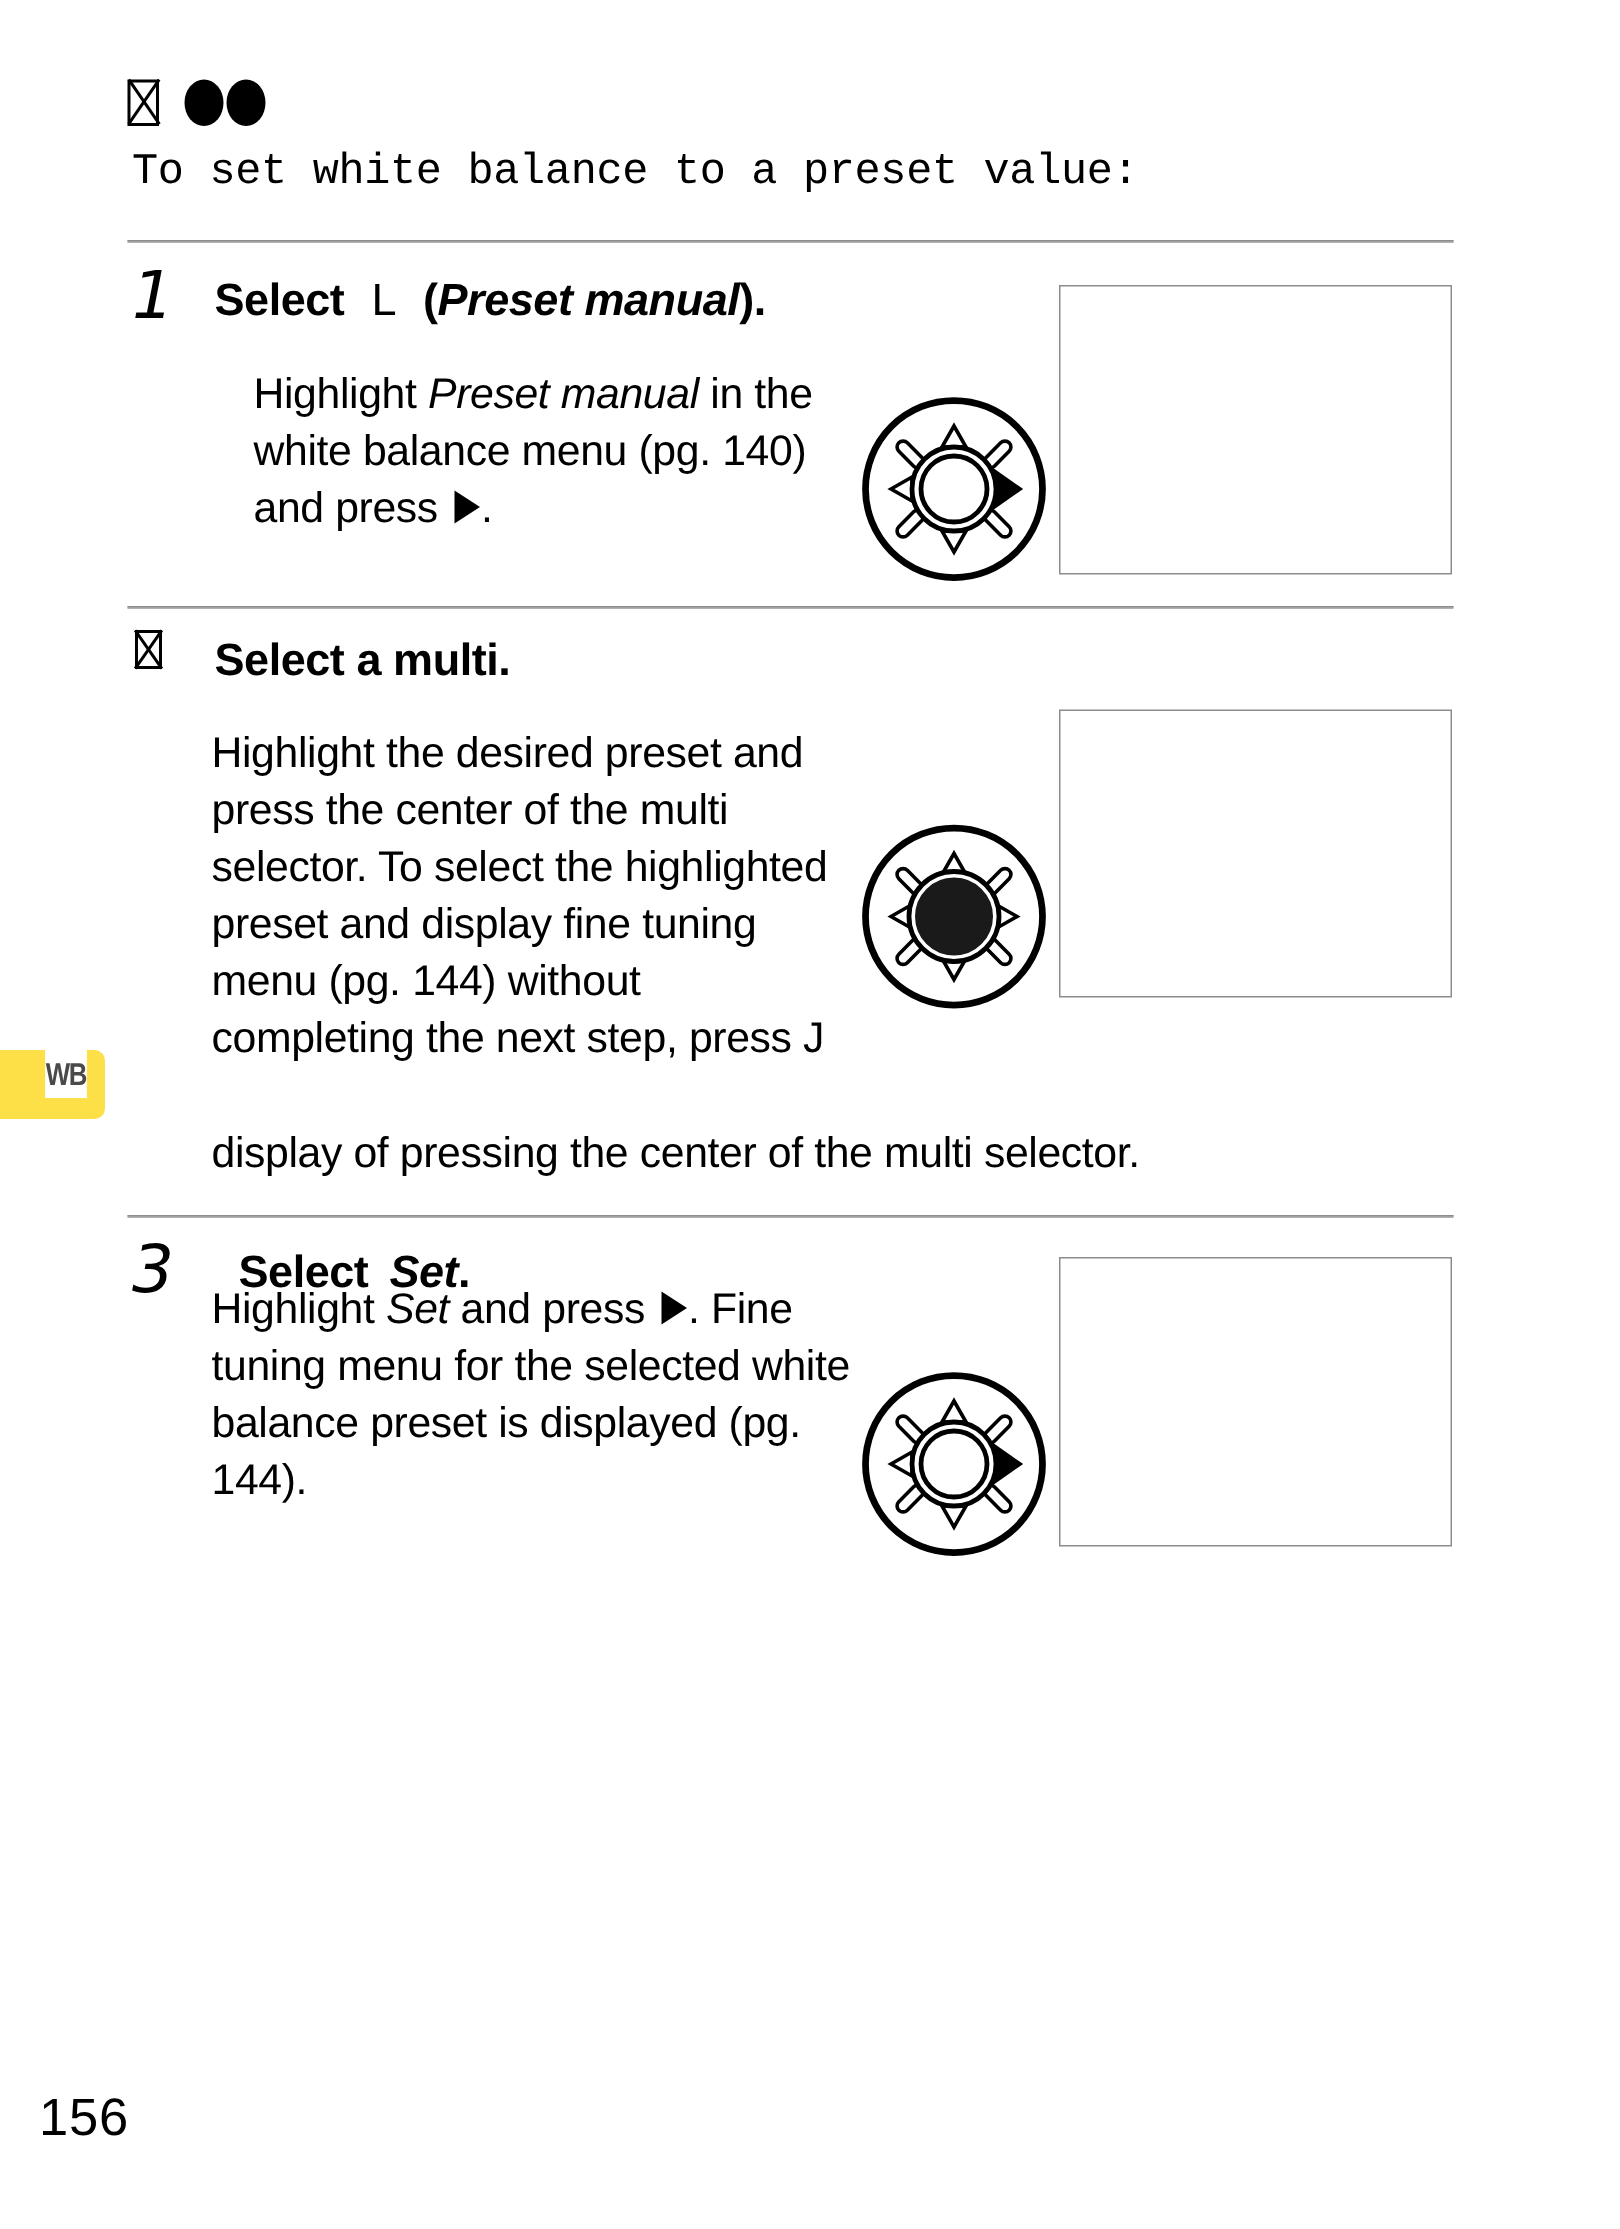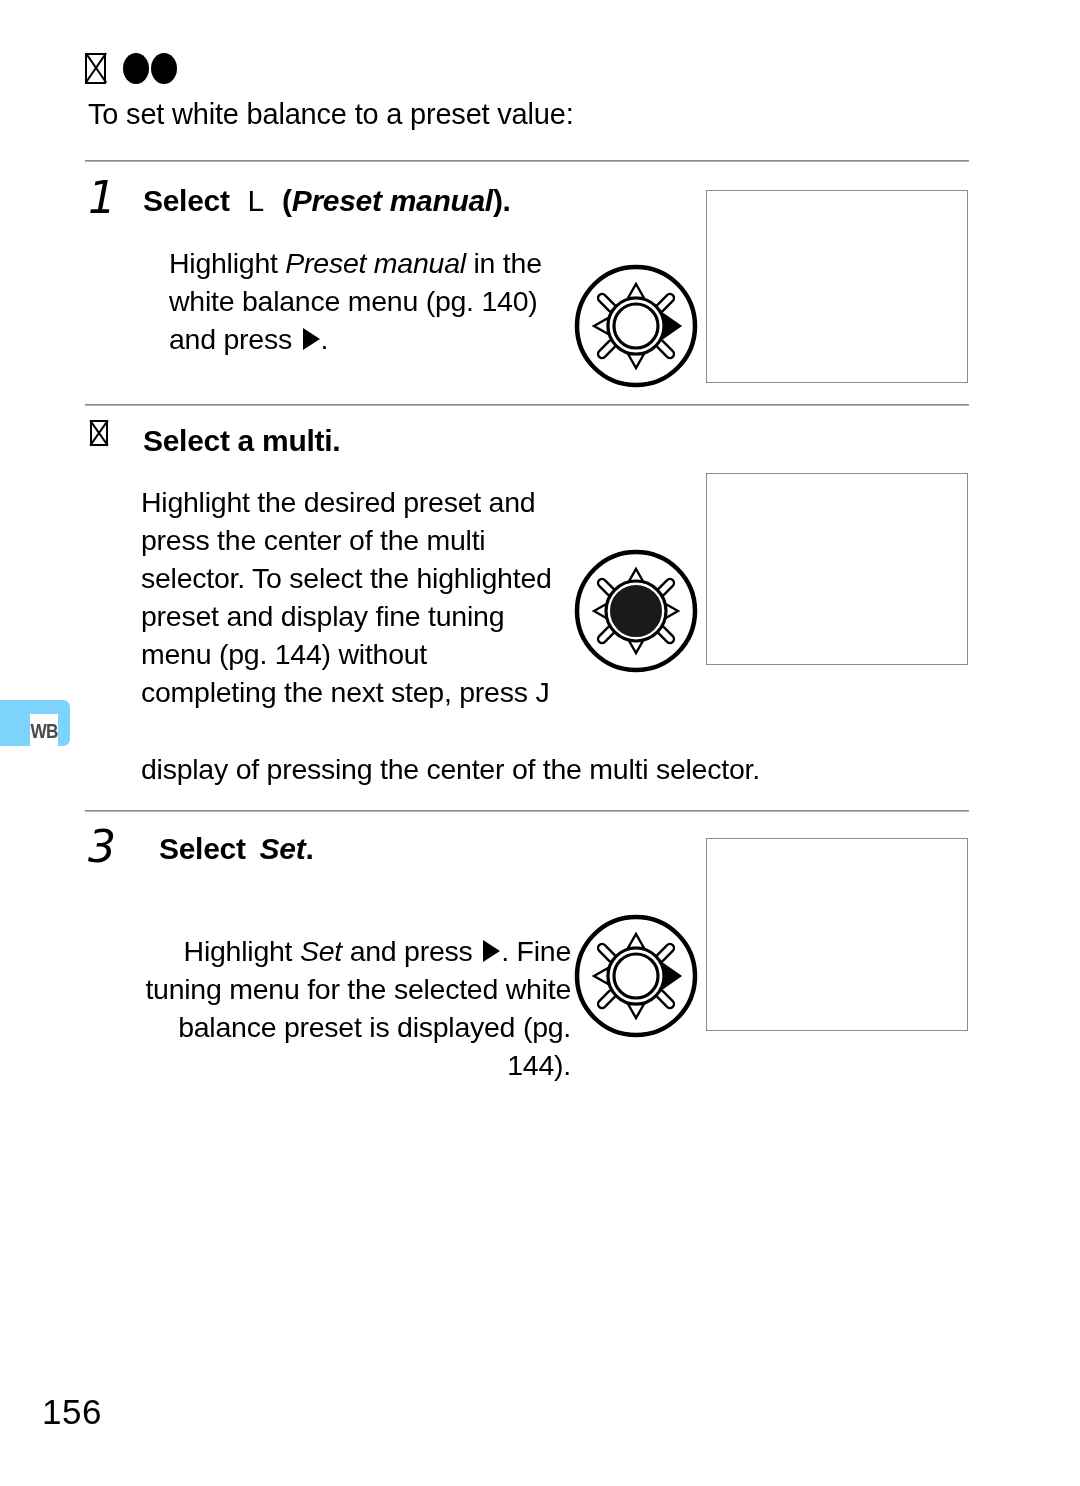--- a/index.html
+++ b/index.html
@@ -16,25 +16,25 @@
     overflow: hidden;
   }
 
   
   .margin-tab {
     position: absolute;
     left: 0;
     top: 700px;
     width: 70px;
     height: 46px;
-    background: #7dd3fc;
+    background: #fde047;
     border-top-right-radius: 7px;
     border-bottom-right-radius: 7px;
     display: flex;
-    align-items: flex-end;
+    align-items: flex-start;
     justify-content: flex-end;
   }
   .margin-tab-inner {
     width: 34px;
     height: 32px;
     background: #ffffff;
     margin-right: 9px;
     display: flex;
     align-items: center;
     justify-content: center;
@@ -95,20 +95,21 @@
   }
   .dot + .dot { margin-left: 2px; }
   .topicons .dot-group { margin-left: 17px; display: flex; }
 
   .intro {
     position: absolute;
     left: 88px;
     top: 98px;
     font-size: 29px;
     letter-spacing: -0.2px;
+    font-family: Liberation Mono, monospace;
   }
 
   
   .rule {
     position: absolute;
     left: 85px;
     width: 884px;
     height: 2px;
     background: #b2b2b2;
     border-top: 1px solid #8d8d8d;
@@ -170,21 +171,21 @@
   .shotbox {
     position: absolute;
     background: #ffffff;
     border: 1.6px solid #8c8c8c;
     box-sizing: border-box;
   }
 
   
   .pagenum {
     position: absolute;
-    left: 42px;
+    left: 26px;
     top: 1392px;
     font-size: 35px;
     letter-spacing: 0.5px;
   }
 </style>
 </head>
 <body>
 
 <div class="margin-tab">
   <div class="margin-tab-inner">WB</div>
@@ -277,21 +278,21 @@
 <div class="shotbox" style="left:706px; top:473px; width:262px; height:192px;"></div>
 
 <div class="rule" style="top:810px"></div>
 
 <div class="step-num" style="left:88px; top:825px;">3</div>
 
 <div class="step-head" style="left:159px; top:832px;">
   <span>Select</span><span class="sp"></span><span class="ital">Set</span><span>.</span>
 </div>
 
-<div class="step-body" style="left:141px; top:932px; width:430px;text-align:right;">
+<div class="step-body" style="left:141px; top:854px; width:430px;">
   <span>Highlight </span><span class="ital">Set</span><span> and press </span><span class="tri-right"></span><span>. Fine tuning menu for the selected white balance preset is displayed (pg. </span><span>144</span><span>).</span>
 </div>
 
 <div class="dial" style="left:572px; top:912px;">
   <svg width="128" height="128" viewBox="0 0 128 128">
     <circle cx="64" cy="64" r="59" fill="#fff" stroke="#000" stroke-width="4.5"></circle>
     <polygon points="64,22 72,36 56,36" fill="#fff" stroke="#000" stroke-width="2.4"></polygon>
     <polygon points="64,106 56,92 72,92" fill="#fff" stroke="#000" stroke-width="2.4"></polygon>
     <polygon points="22,64 36,56 36,72" fill="#fff" stroke="#000" stroke-width="2.4"></polygon>
     <polygon points="108,64 88,50 88,78" fill="#000" stroke="#000" stroke-width="2.4"></polygon>

